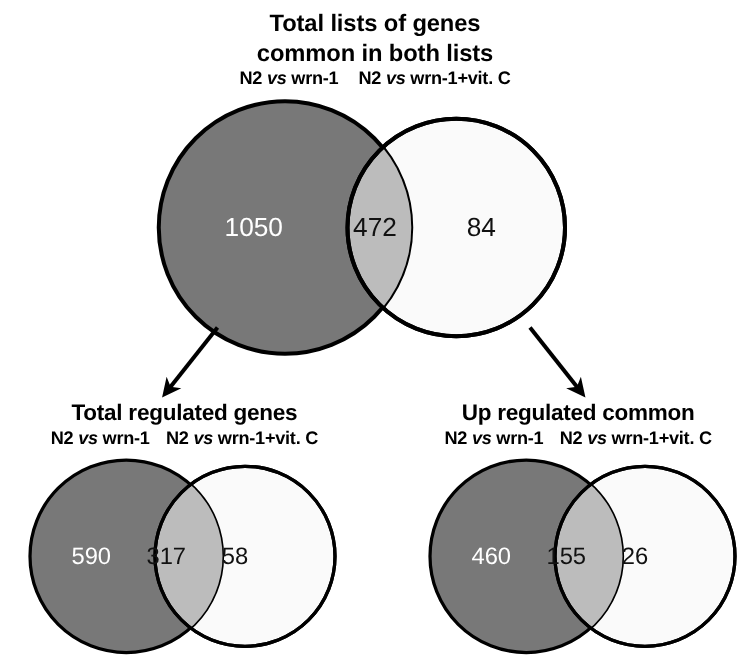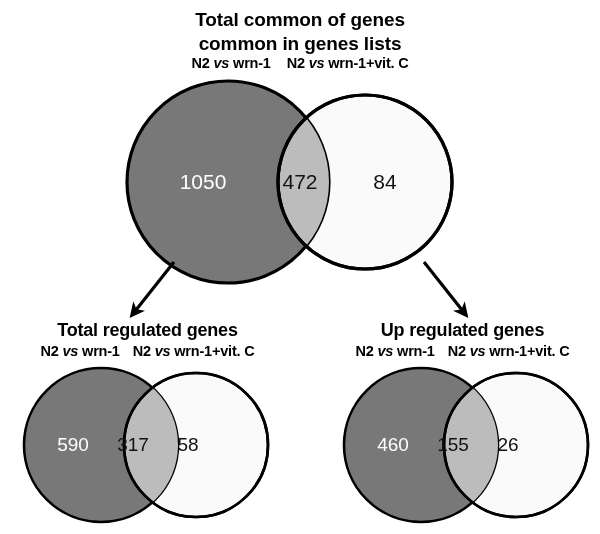--- a/index.html
+++ b/index.html
@@ -82,22 +82,22 @@
     overflow: visible;
     pointer-events: none;
   }
 </style>
 </head>
 <body>
 
 <div id="figure">
 
   <div class="title-block">
-    <span class="title-line">Total common of genes</span>
-    <span class="title-line">common in genes lists</span>
+    <span class="title-line">Total lists of genes</span>
+    <span class="title-line">common in both lists</span>
   </div>
 
   <div class="panel" style="left:100px; top:55px; width:400px; height:230px;">
 
     <div class="sublabels" style="top:0px;">
       <span class="sublabel-left">
         <span>N2 </span><span class="vs">vs</span><span> wrn-1</span>
       </span>
       <span class="gap" style="width:16px;"></span>
       <span class="sublabel-right">
@@ -160,21 +160,21 @@
       </g>
       <circle cx="183" cy="81" r="72" fill="none" stroke="#000000" stroke-width="2.6"></circle>
       <text class="venn-num num-left" x="60" y="82" font-size="19">590</text>
       <text class="venn-num num-mid" x="120" y="82" font-size="19">317</text>
       <text class="venn-num num-right" x="175" y="82" font-size="19">58</text>
     </svg>
   </div>
 
   <div class="panel" style="left:325px; top:320px; width:275px; height:214px;">
 
-    <div class="panel-heading" style="top:0px;">Up regulated genes</div>
+    <div class="panel-heading" style="top:0px;">Up regulated common</div>
 
     <div class="sublabels" style="top:23px;">
       <span class="sublabel-left">
         <span>N2 </span><span class="vs">vs</span><span> wrn-1</span>
       </span>
       <span class="gap" style="width:13px;"></span>
       <span class="sublabel-right">
         <span>N2 </span><span class="vs">vs</span><span> wrn-1+vit. C</span>
       </span>
     </div>

